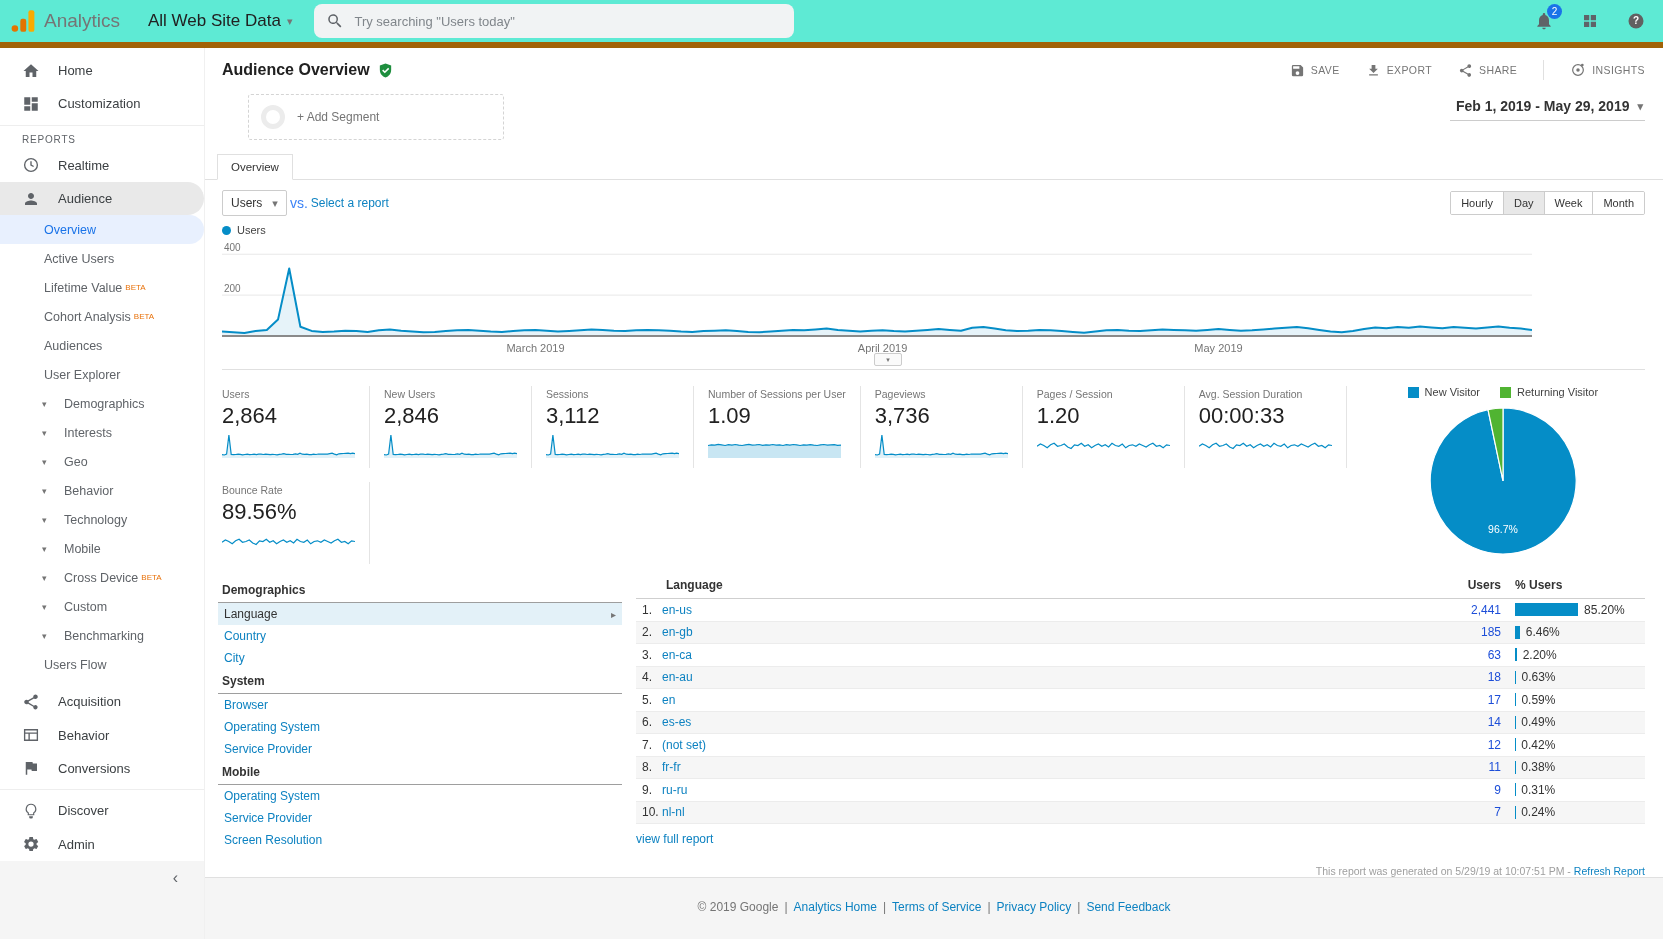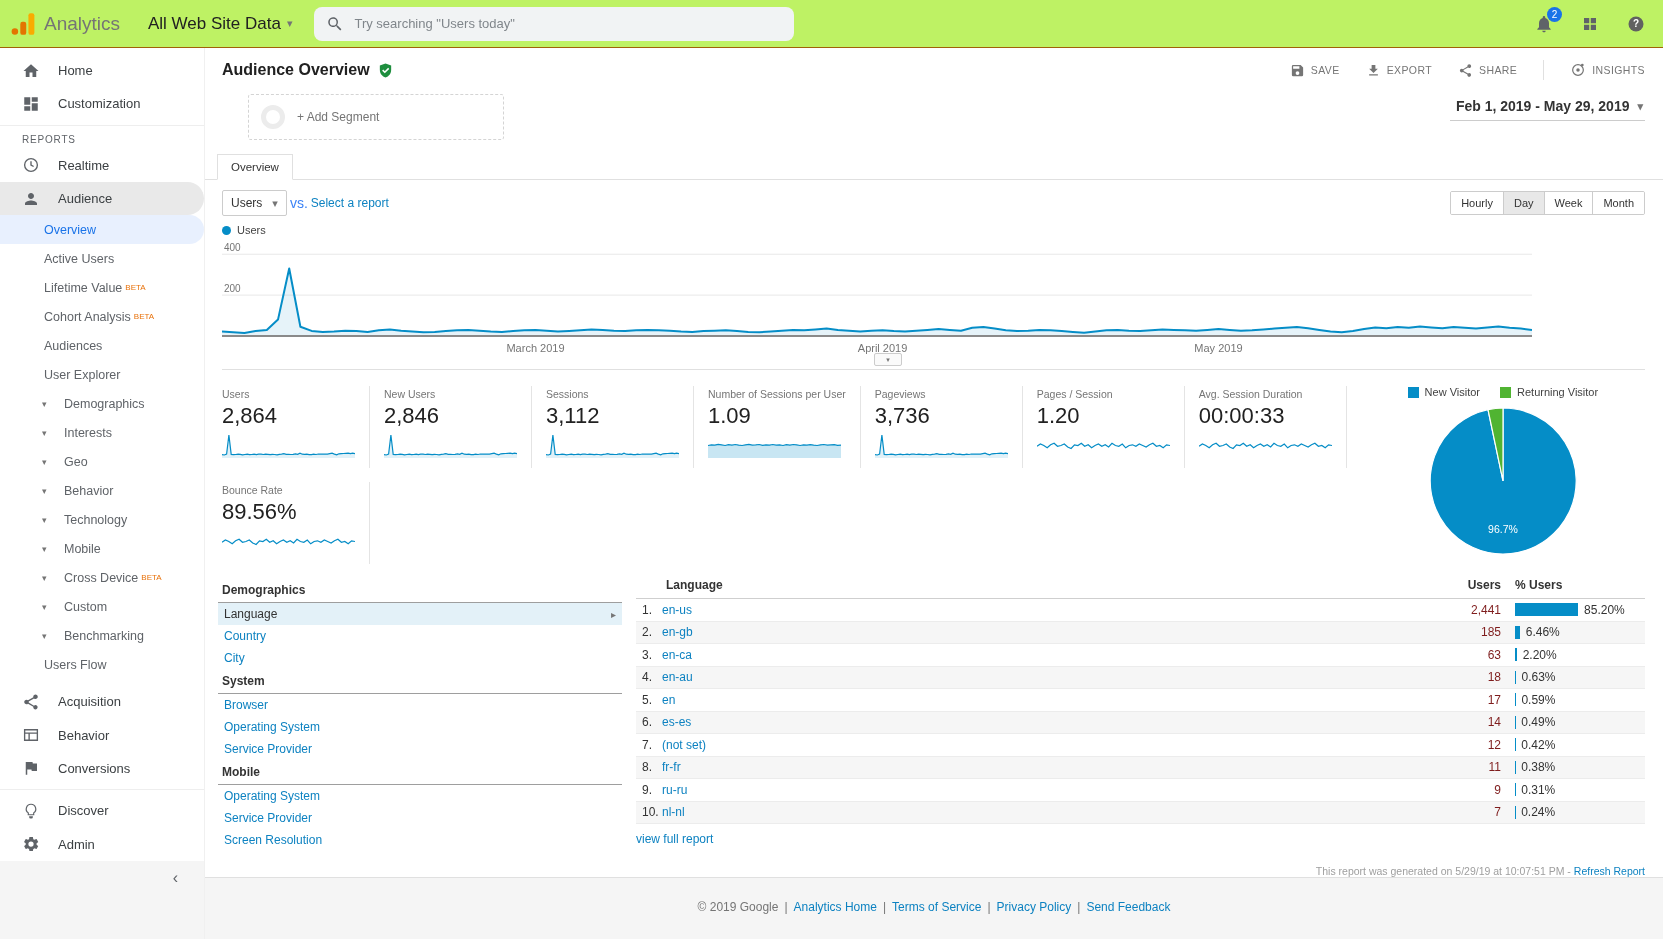--- a/index.html
+++ b/index.html
@@ -3,21 +3,21 @@
 <meta charset="utf-8">
 <style>
   * { box-sizing: border-box; margin: 0; padding: 0; }
   html,body { width:1663px; height:939px; overflow:hidden; background:#fff;
     font-family:"Liberation Sans", sans-serif; color:#333; }
   a { text-decoration:none; cursor:pointer; }
   .link { color:#0d82c1; }
 
   
   .topbar { height:48px; display:flex; align-items:center; padding:0 14px 0 10px;
-    border-bottom:1px solid #a16207; background:#bef264; position:relative; z-index:5;}
+    border-bottom:6px solid #a16207; background:#5eead4; position:relative; z-index:5;}
   .brand { display:flex; align-items:center; gap:8px; width:126px; }
   .brand-text { font-size:19px; color:#757575; }
   .property { display:flex; align-items:center; gap:6px; font-size:17px; color:#212121; cursor:pointer; margin-left:12px;}
   .caret { font-size:11px; color:#757575; }
   .search { display:flex; align-items:center; gap:10px; background:#f1f3f4; border-radius:8px;
     height:34px; width:480px; margin-left:22px; padding:0 12px; }
   .search input { border:none; outline:none; background:transparent; font-size:13px; width:400px;
     font-family:"Liberation Sans",sans-serif; color:#333; }
   .search input::placeholder { color:#80868b; }
   .top-icons { margin-left:auto; display:flex; align-items:center; gap:20px; }
@@ -119,21 +119,21 @@
   .ltable { flex:1; margin-left:14px; font-size:12px; }
   .ltable-head { display:flex; align-items:center; font-weight:bold; color:#333;
     border-bottom:1px solid #cfcfcf; padding-bottom:6px; }
   .th-lang { padding-left:30px; }
   .spacer { flex:1; }
   .th-users { width:70px; text-align:right; }
   .th-pct { width:130px; margin-left:14px; }
   .trow { display:flex; align-items:center; height:22.5px; border-bottom:1px solid #ececec; }
   .trow:nth-child(even) { background:#f6f6f6; }
   .rank { width:26px; padding-left:6px; color:#333; }
-  .users-cell { width:70px; text-align:right; color:#7f1d1d; }
+  .users-cell { width:70px; text-align:right; color:#1d4ed8; }
   .pct-cell { width:130px; margin-left:14px; display:flex; align-items:center; }
   .bar { height:13px; background:#058dc7; flex:0 0 auto; }
   .pct-text { margin-left:6px; color:#333; }
   .view-full { text-align:left; font-size:12px; padding:8px 18px 0 0; }
   .generated-line { text-align:right; font-size:10.5px; color:#9e9e9e; padding:14px 18px 0 0; }
 
   
   .page-footer { margin-top:auto; height:84px; background:#f5f5f5; border-top:1px solid #e0e0e0;
     display:flex; align-items:flex-start; justify-content:center; padding-top:22px; font-size:12px; color:#757575; gap:6px; }
   svg { display:block; }

